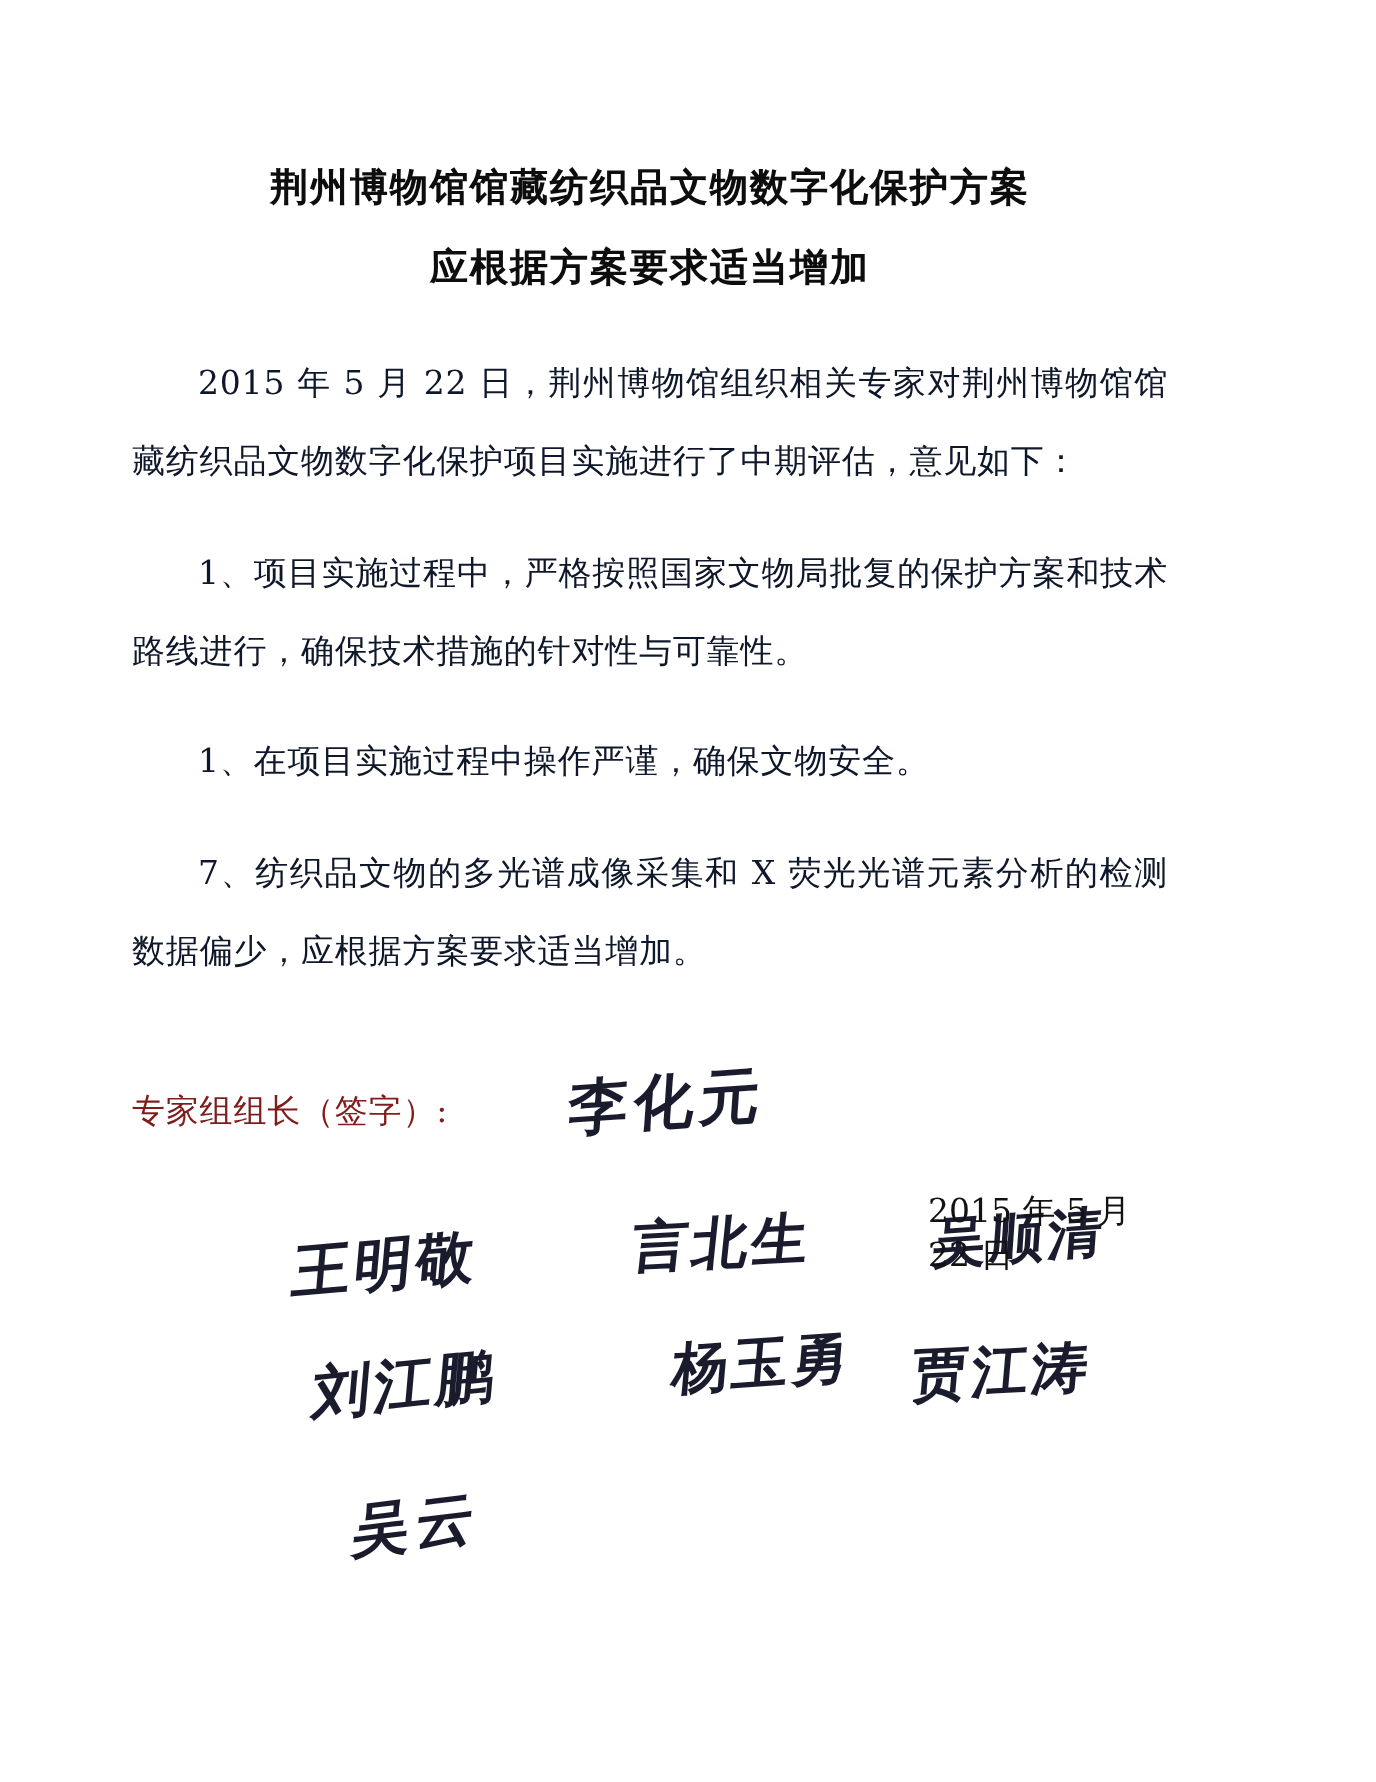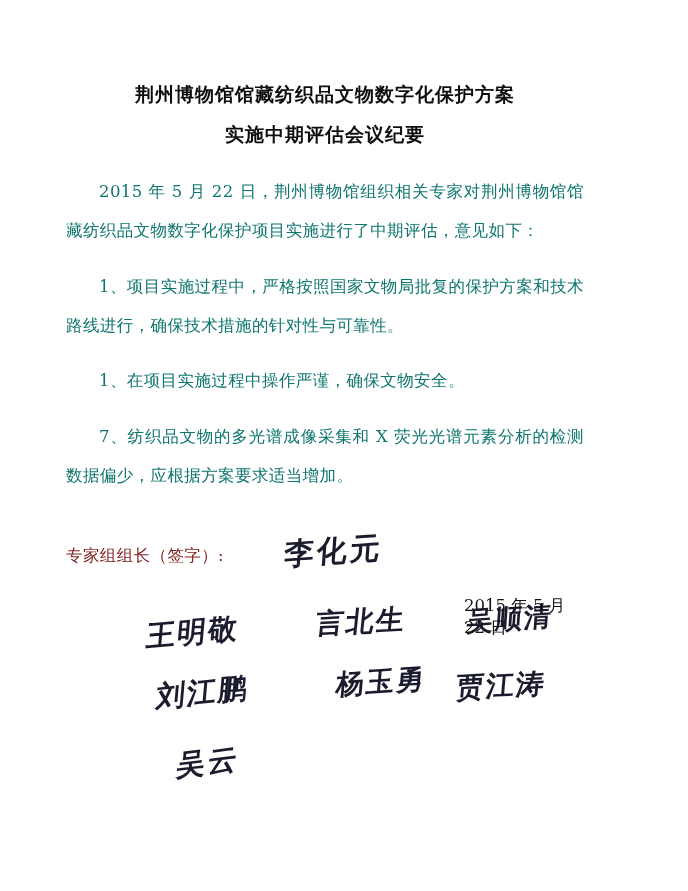--- a/index.html
+++ b/index.html
@@ -34,21 +34,21 @@
   }
   .body-block {
     margin-top: 18px;
   }
   .para {
     font-size: 16.5px;
     line-height: 39px;
     text-align: justify;
     text-justify: inter-ideograph;
     text-indent: 2em;
-    color: #0f766e;
+    color: #0f172a;
     letter-spacing: 0.4px;
   }
   .sig-section {
     margin-top: 42px;
     position: relative;
   }
   .sig-label {
     font-size: 16.5px;
     line-height: 38px;
     color: #7f1d1d;
@@ -104,21 +104,21 @@
     margin-left: 46px;
   }
 </style>
 </head>
 <body>
 
 <div class="page">
 
   <div class="title-block">
     <div class="title-line">荆州博物馆馆藏纺织品文物数字化保护方案</div>
-    <div class="title-line">实施中期评估会议纪要</div>
+    <div class="title-line">应根据方案要求适当增加</div>
   </div>
 
   <div class="body-block">
     <p class="para">2015 年 5 月 22 日，荆州博物馆组织相关专家对荆州博物馆馆藏纺织品文物数字化保护项目实施进行了中期评估，意见如下：</p>
     <p class="para">1、项目实施过程中，严格按照国家文物局批复的保护方案和技术路线进行，确保技术措施的针对性与可靠性。</p>
     <p class="para">1、在项目实施过程中操作严谨，确保文物安全。</p>
     <p class="para">7、纺织品文物的多光谱成像采集和 X 荧光光谱元素分析的检测数据偏少，应根据方案要求适当增加。</p>
   </div>
 
   <div class="sig-section">

